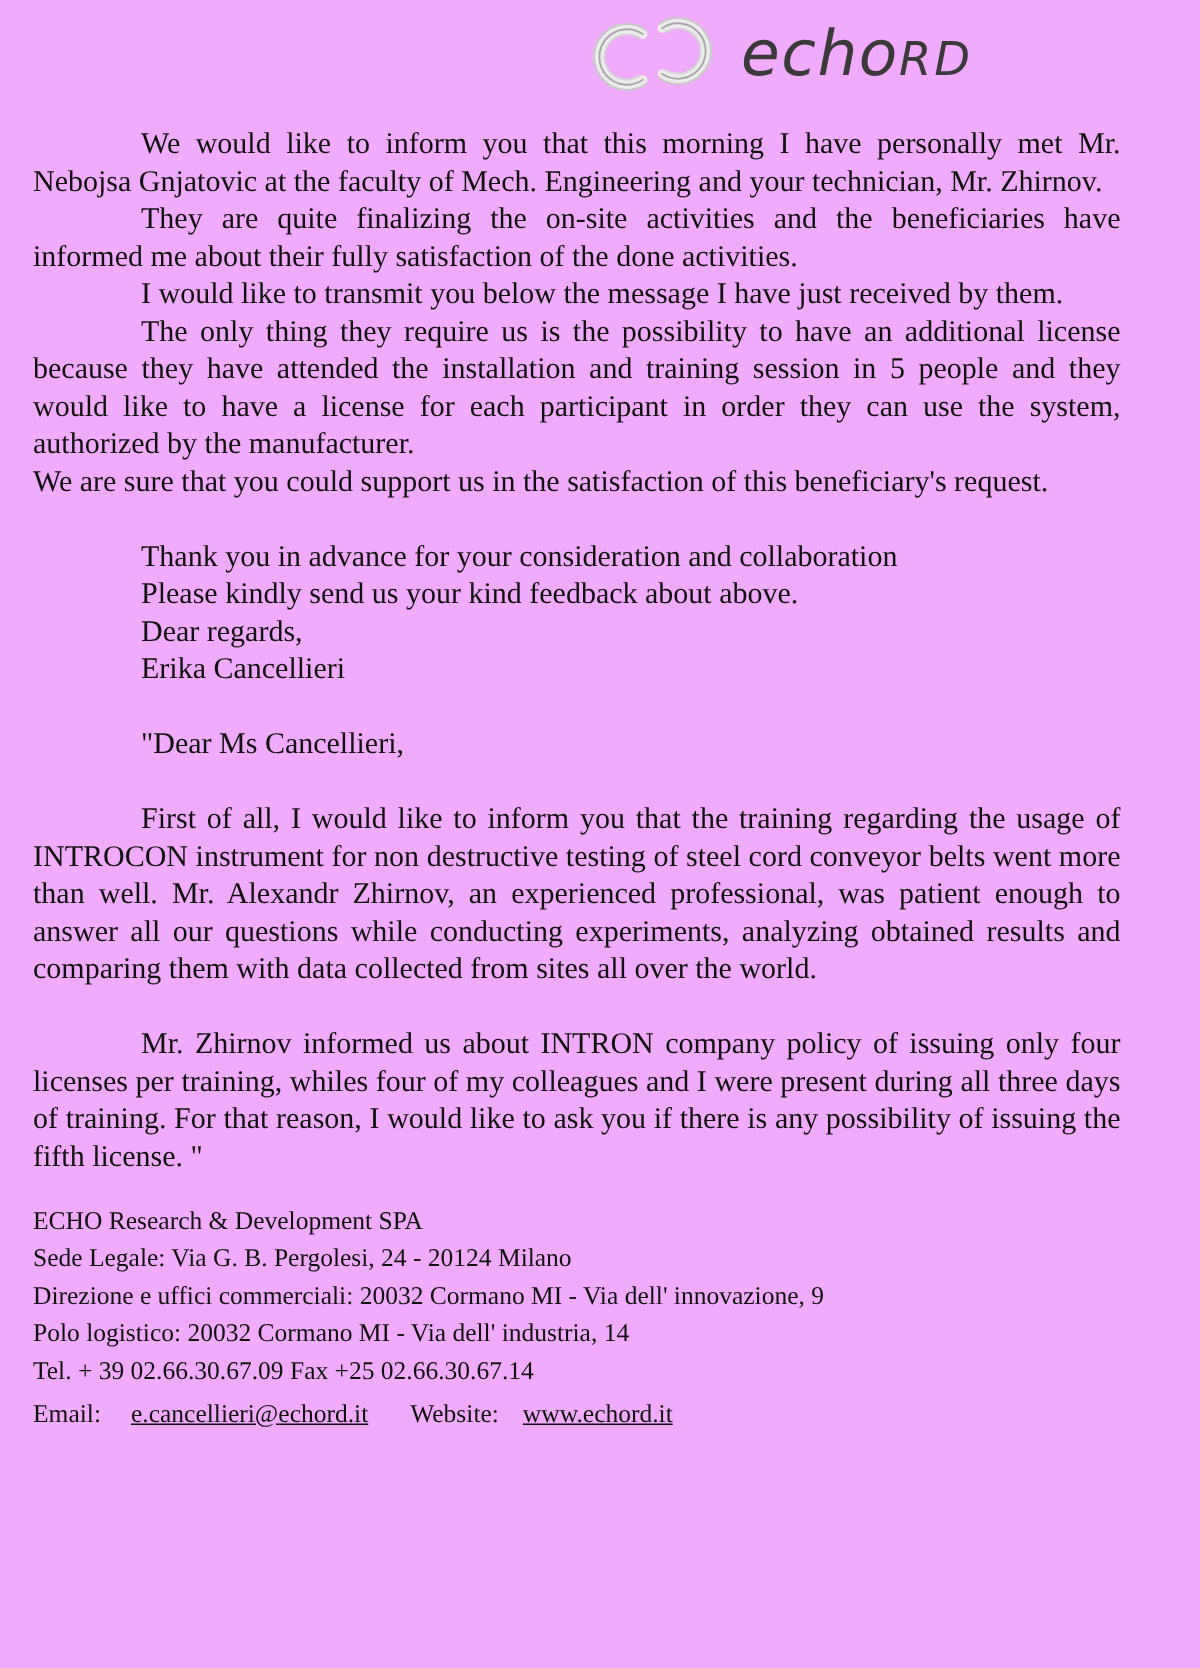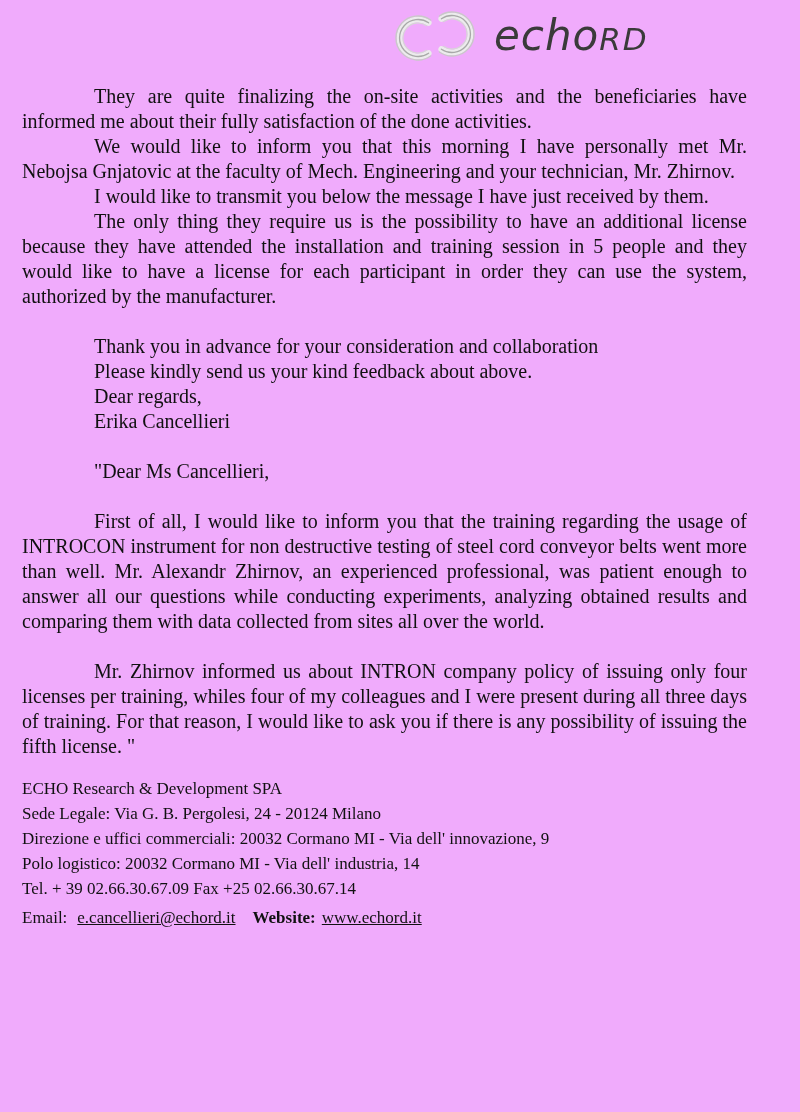--- a/index.html
+++ b/index.html
@@ -54,23 +54,23 @@
     margin: 17px 30px 0 22px;
     font-size: 17px;
     line-height: 25px;
   }
   .contact { margin-top: 4px !important; }
   .lnk {
     color: #111111;
     text-decoration: underline;
     cursor: pointer;
   }
-  .lnk.email { margin-left: 10px; }
-  .ws { margin-left: 17px; font-weight: bold; }
-  .lnk.site { margin-left: 6px; }
+  .lnk.email { margin-left: 20px; }
+  .ws { margin-left: 28px; }
+  .lnk.site { margin-left: 16px; }
 </style>
 </head>
 <body>
 
 <div class="page">
 
   <header class="logo">
     <svg width="96" height="64" viewBox="0 0 96 64" fill="none" stroke-linecap="round">
 
       <path d="M 40.6,18.8 A 18.5,18.5 0 1 0 40.6,49.2" stroke="#ececec" stroke-width="6"></path>
@@ -80,24 +80,25 @@
 
       <path d="M 53.4,45.2 A 18.5,18.5 0 1 0 53.4,14.8" stroke="#ececec" stroke-width="6"></path>
       <path d="M 51.4,48 A 22,22 0 1 0 51.4,12" stroke="#c9c9c9" stroke-width="1.4"></path>
       <path d="M 53.4,45.2 A 18.5,18.5 0 1 0 53.4,14.8" stroke="#a8a8a8" stroke-width="1.3"></path>
       <path d="M 55.4,42.3 A 15,15 0 1 0 55.4,17.7" stroke="#d6d6d6" stroke-width="1.1"></path>
     </svg>
     <div class="logo-word"><span class="logo-echo">echo</span><span class="logo-rd">RD</span></div>
   </header>
 
   <main class="letter">
+    <p class="j i">We would like to inform you that this morning I have personally met Mr. Nebojsa Gnjatovic at the faculty of Mech. Engineering and your technician, Mr. Zhirnov.</p>
     <p class="j i">They are quite finalizing the on-site activities and the beneficiaries have informed me about their fully satisfaction of the done activities.</p>
-    <p class="j i">We would like to inform you that this morning I have personally met Mr. Nebojsa Gnjatovic at the faculty of Mech. Engineering and your technician, Mr. Zhirnov.</p>
     <p class="j i">I would like to transmit you below the message I have just received by them.</p>
     <p class="j i">The only thing they require us is the possibility to have an additional license because they have attended the installation and training session in 5 people and they would like to have a license for each participant in order they can use the system, authorized by the manufacturer.</p>
+    <p class="j">We are sure that you could support us in the satisfaction of this beneficiary's request.</p>
     <p class="i g">Thank you in advance for your consideration and collaboration</p>
     <p class="i">Please kindly send us your kind feedback about above.</p>
     <p class="i">Dear regards,</p>
     <p class="i">Erika Cancellieri</p>
     <p class="i g">"Dear Ms Cancellieri,</p>
     <p class="j i g">First of all, I would like to inform you that the training regarding the usage of INTROCON instrument for non destructive testing of steel cord conveyor belts went more than well. Mr. Alexandr Zhirnov, an experienced professional, was patient enough to answer all our questions while conducting experiments, analyzing obtained results and comparing them with data collected from sites all over the world.</p>
     <p class="j i g">Mr. Zhirnov informed us about INTRON company policy of issuing only four licenses per training, whiles four of my colleagues and I were present during all three days of training. For that reason, I would like to ask you if there is any possibility of issuing the fifth license. "</p>
   </main>
 
   <footer class="foot">

